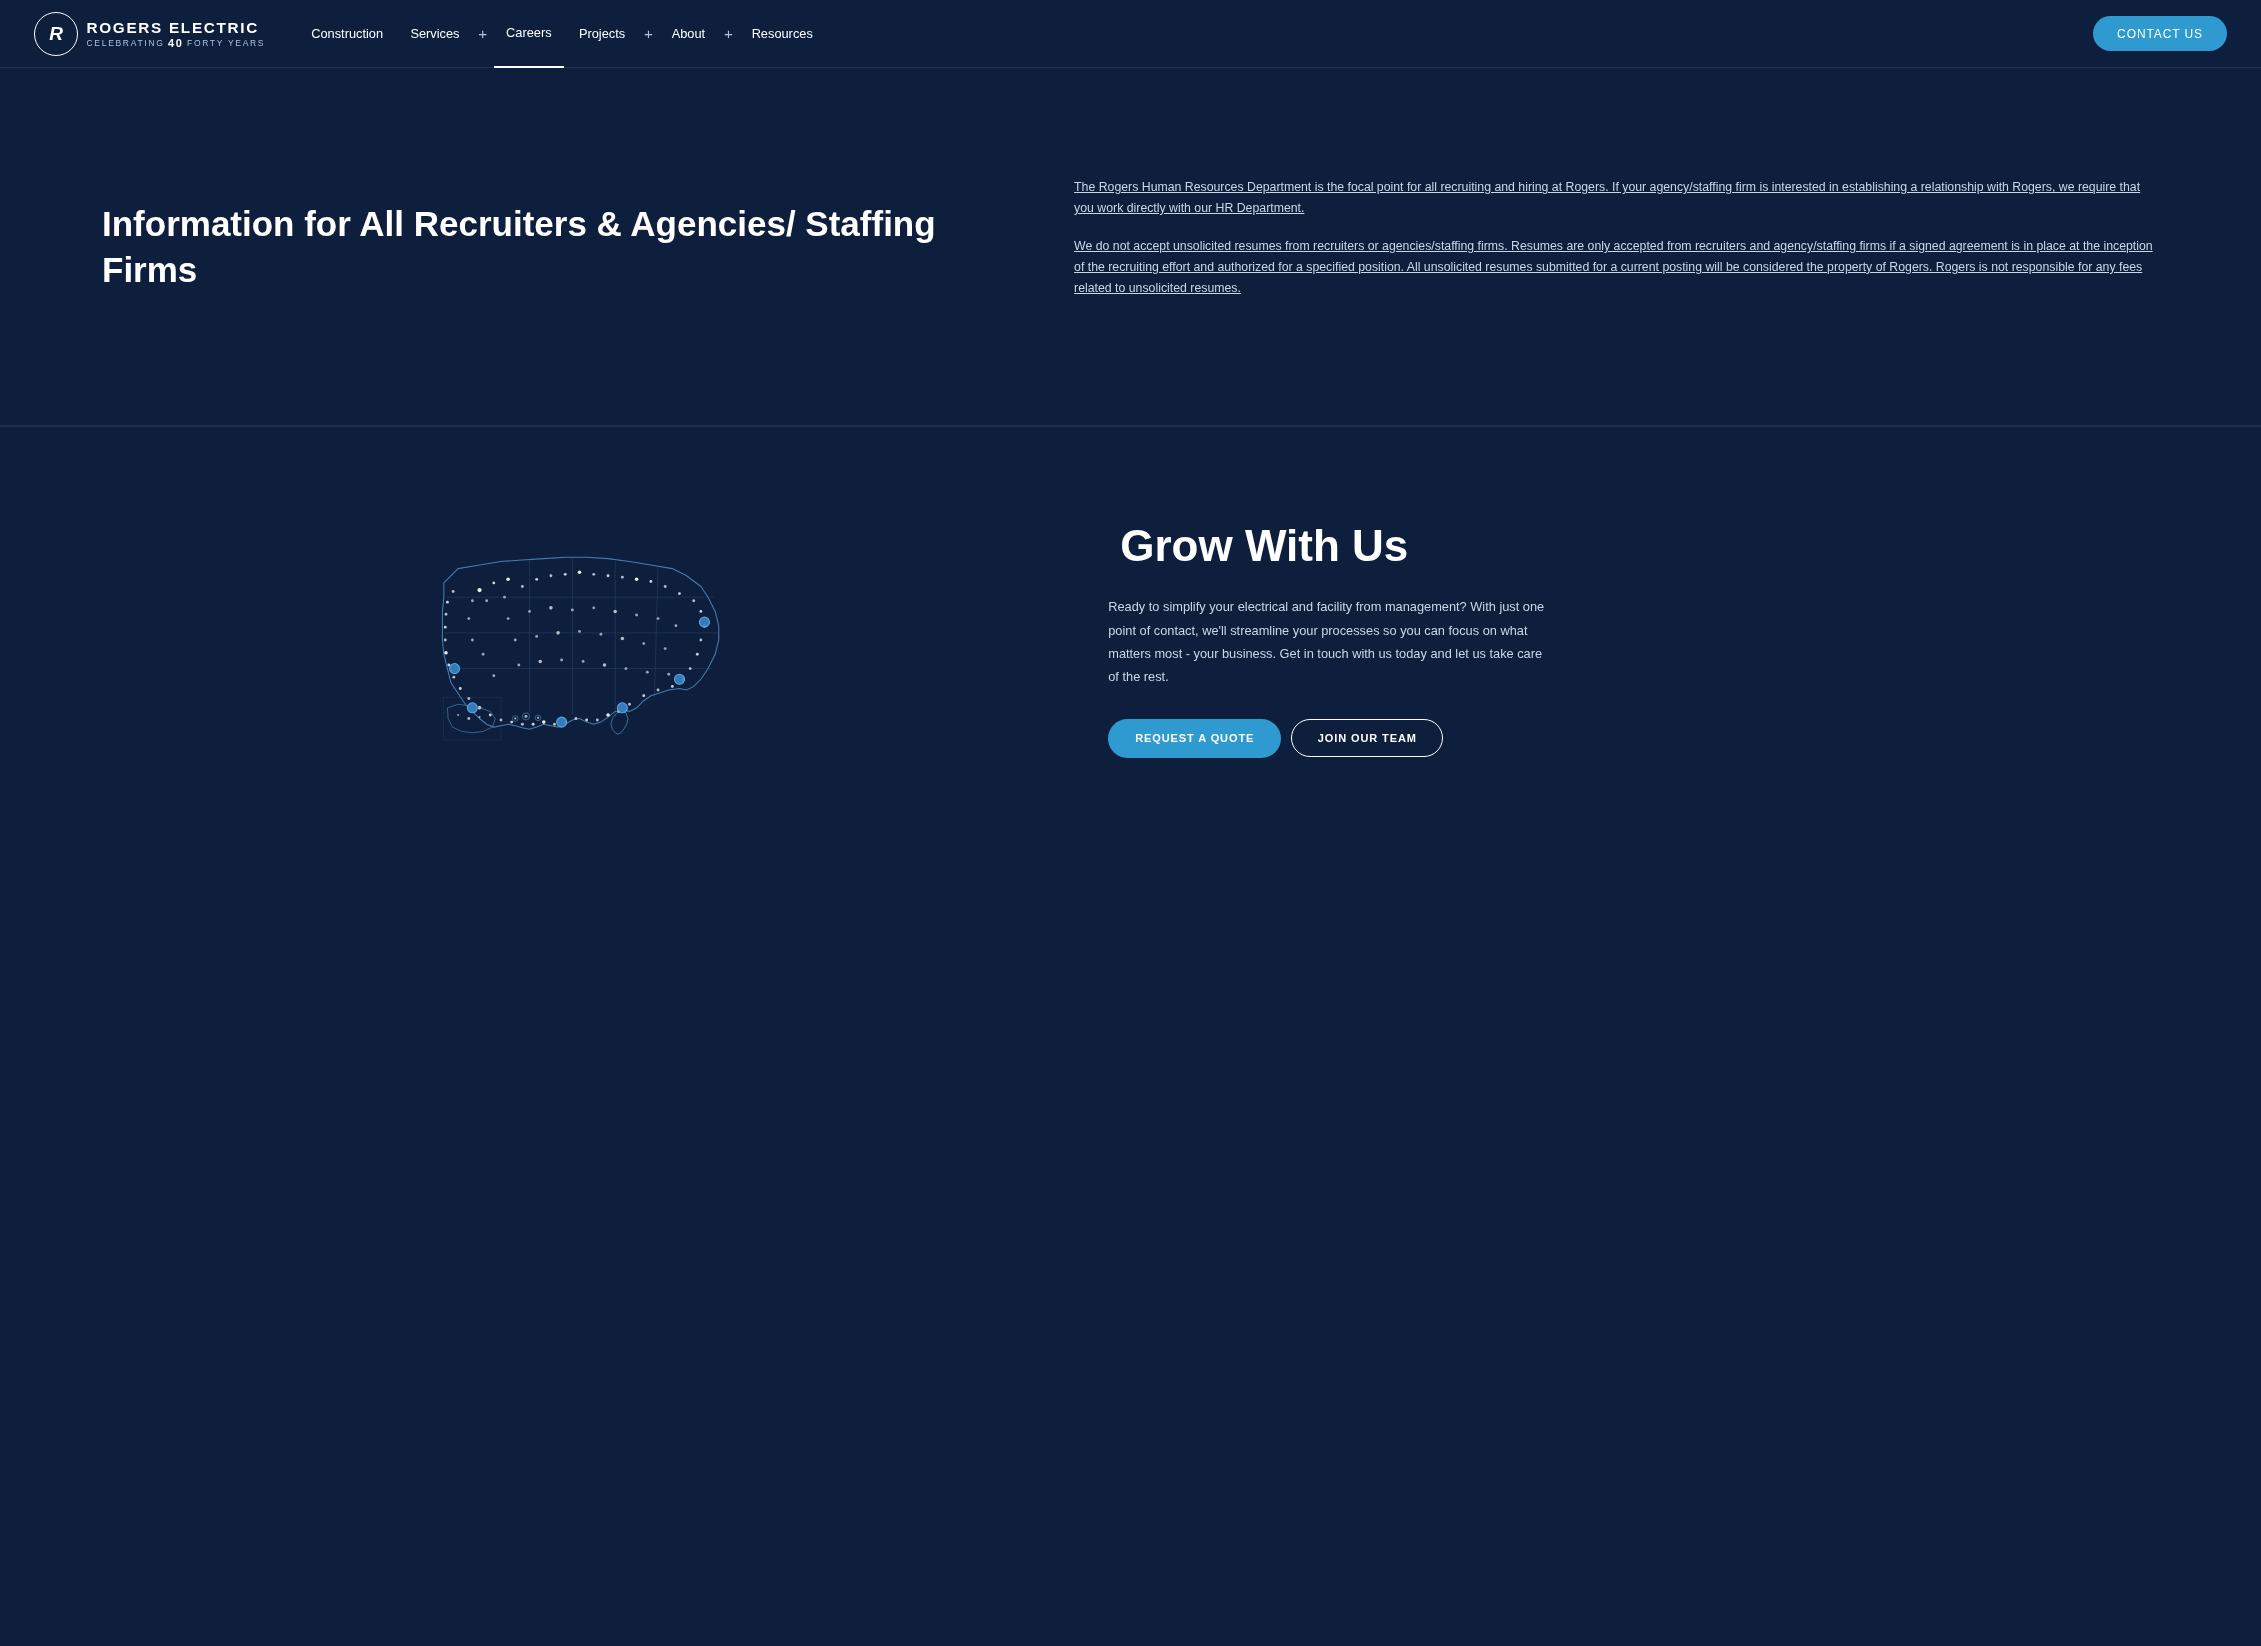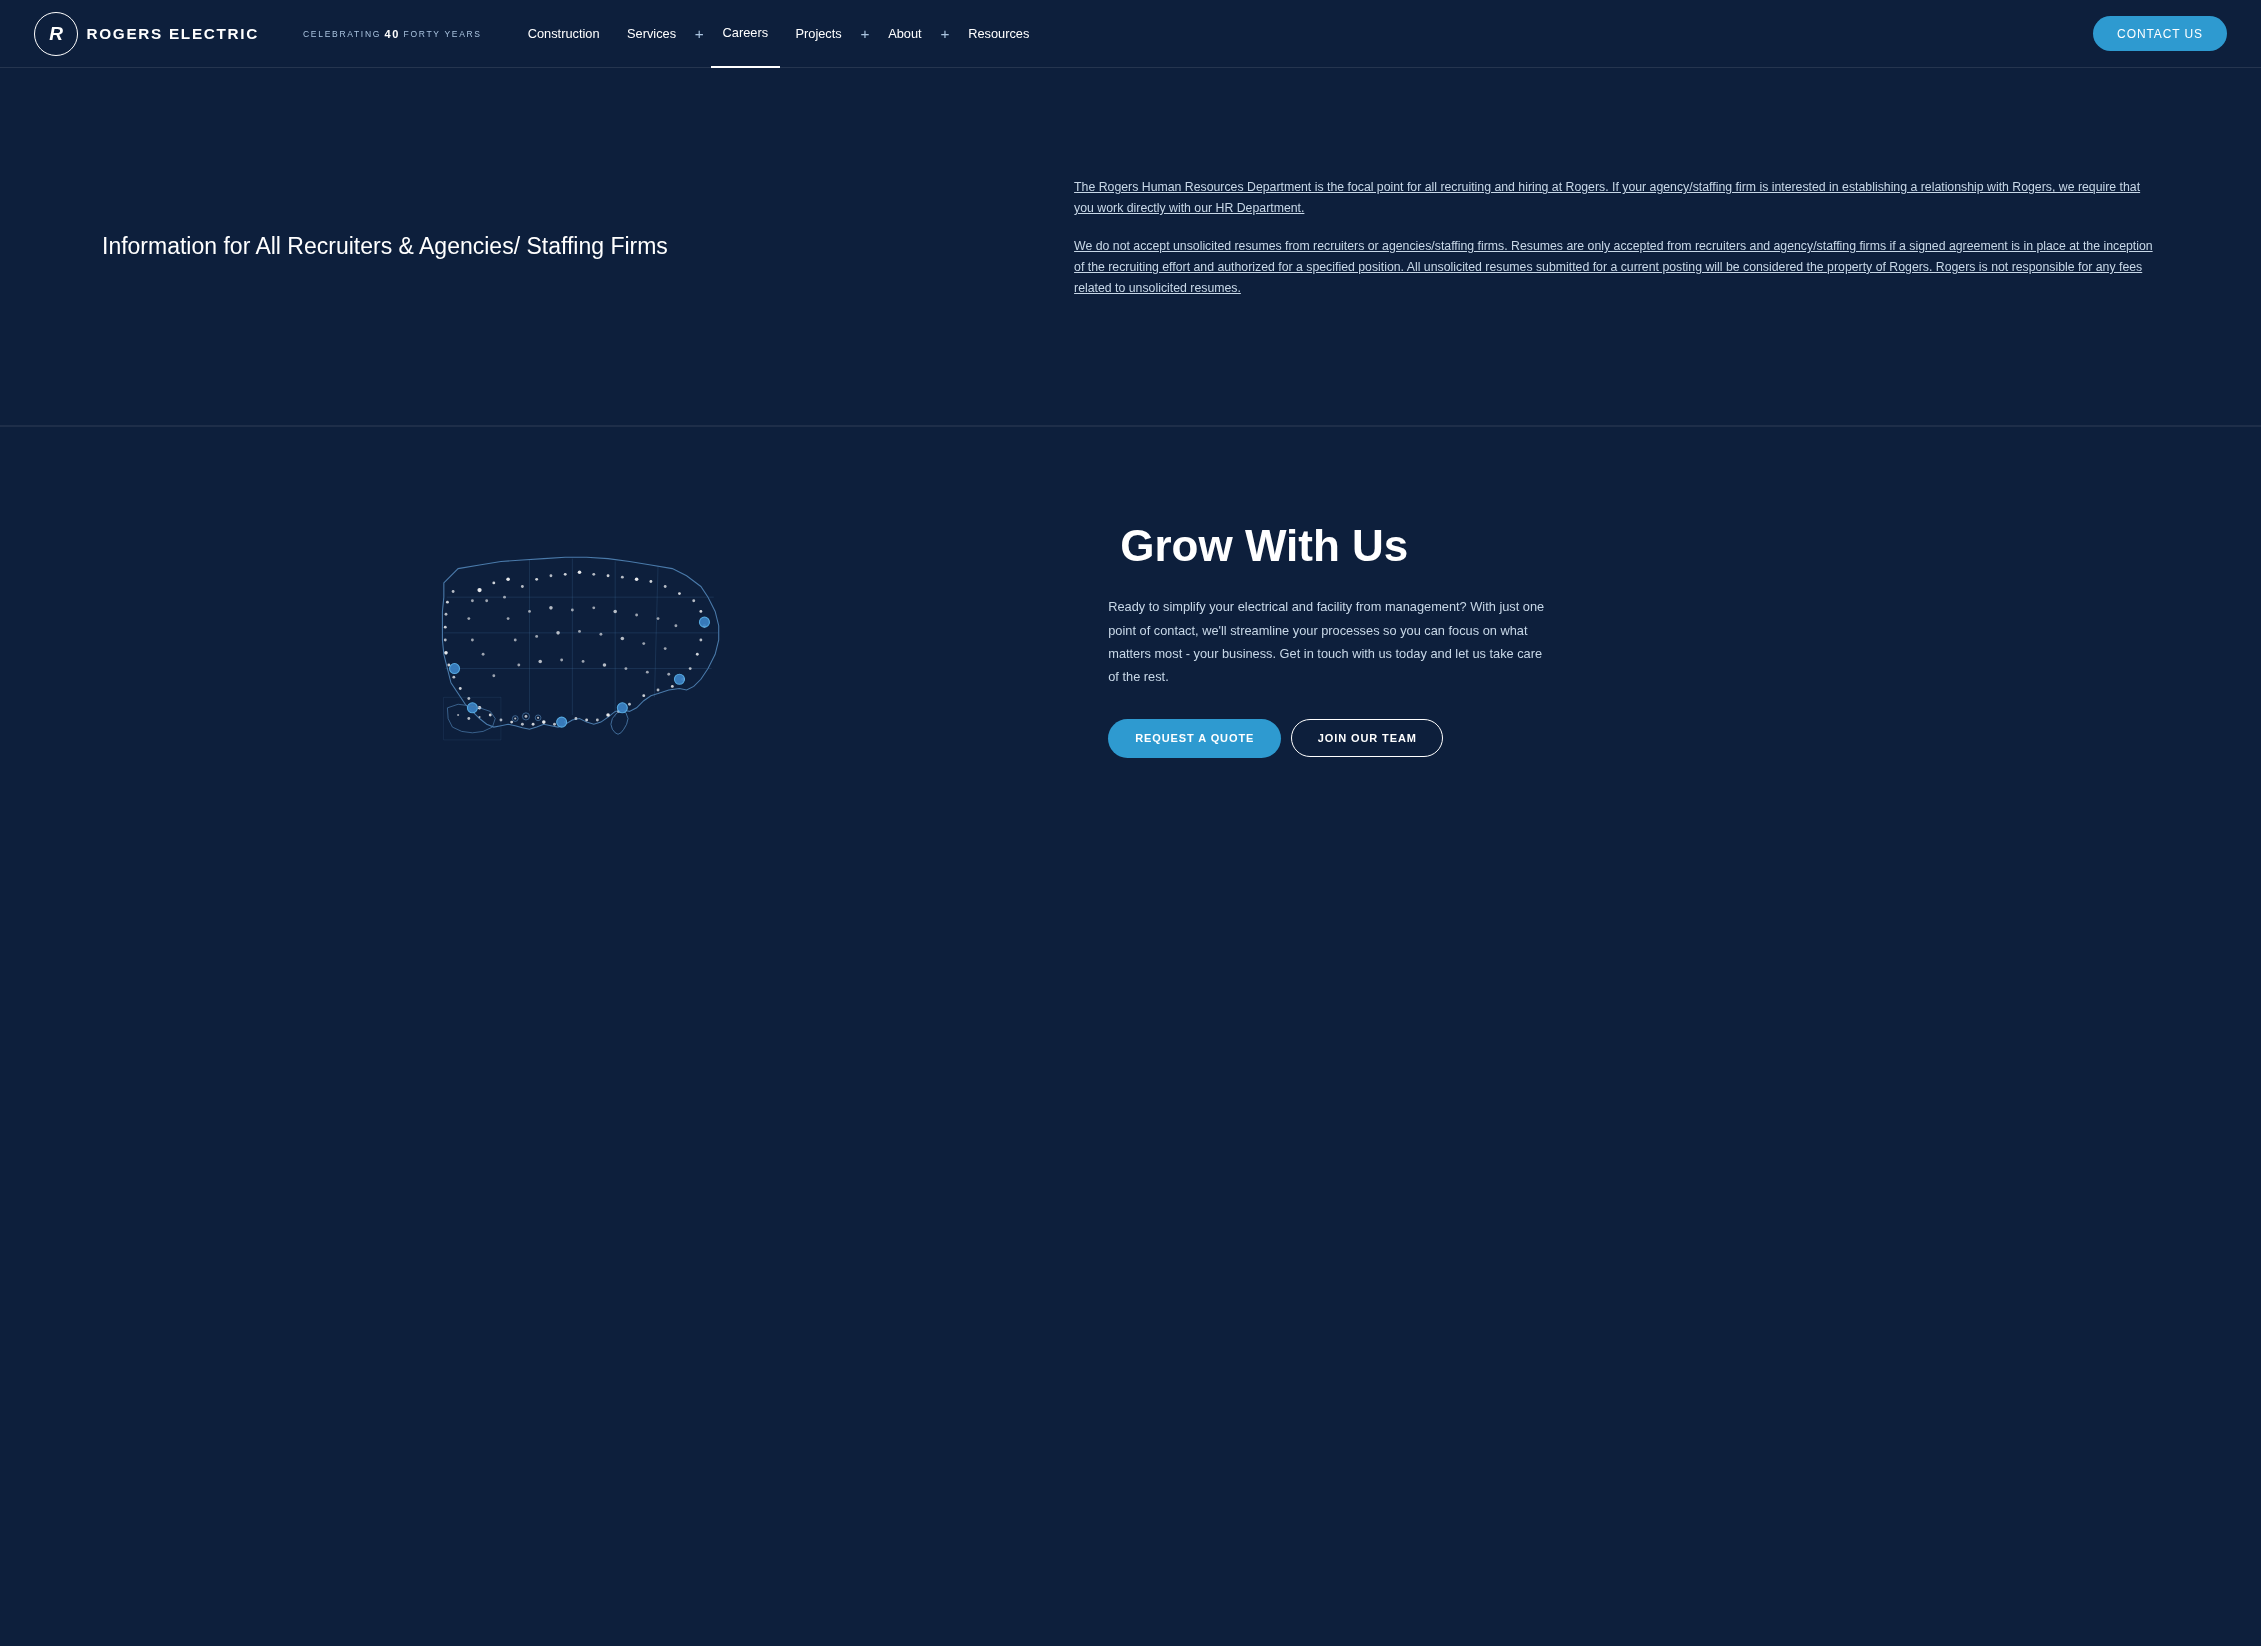--- a/index.html
+++ b/index.html
@@ -31,21 +31,21 @@
       display: flex;
       align-items: center;
       justify-content: center;
       font-size: 19px;
       font-weight: bold;
       color: #fff;
       font-style: italic;
     }
     .logo-text {
       display: flex;
-      gap: 44px;
+      flex-direction: column;
     }
     .logo-brand {
       font-size: 15.3px;
       font-weight: 700;
       letter-spacing: 1.7px;
       color: #fff;
       text-transform: uppercase;
     }
     .logo-sub {
       font-size: 8.5px;
@@ -110,22 +110,22 @@
       padding: 68px 102px;
       display: flex;
       align-items: center;
       min-height: 357px;
     }
     .section-info-left {
       flex: 1;
       padding-right: 68px;
     }
     .section-info-left h2 {
-      font-size: 23px;
-      font-weight: 400;
+      font-size: 35px;
+      font-weight: 700;
       color: #fff;
       line-height: 1.3;
     }
     .section-info-right {
       flex: 1.2;
       color: #c8d8e8;
       font-size: 12.3px;
       line-height: 1.7;
     }
     .section-info-right p {

